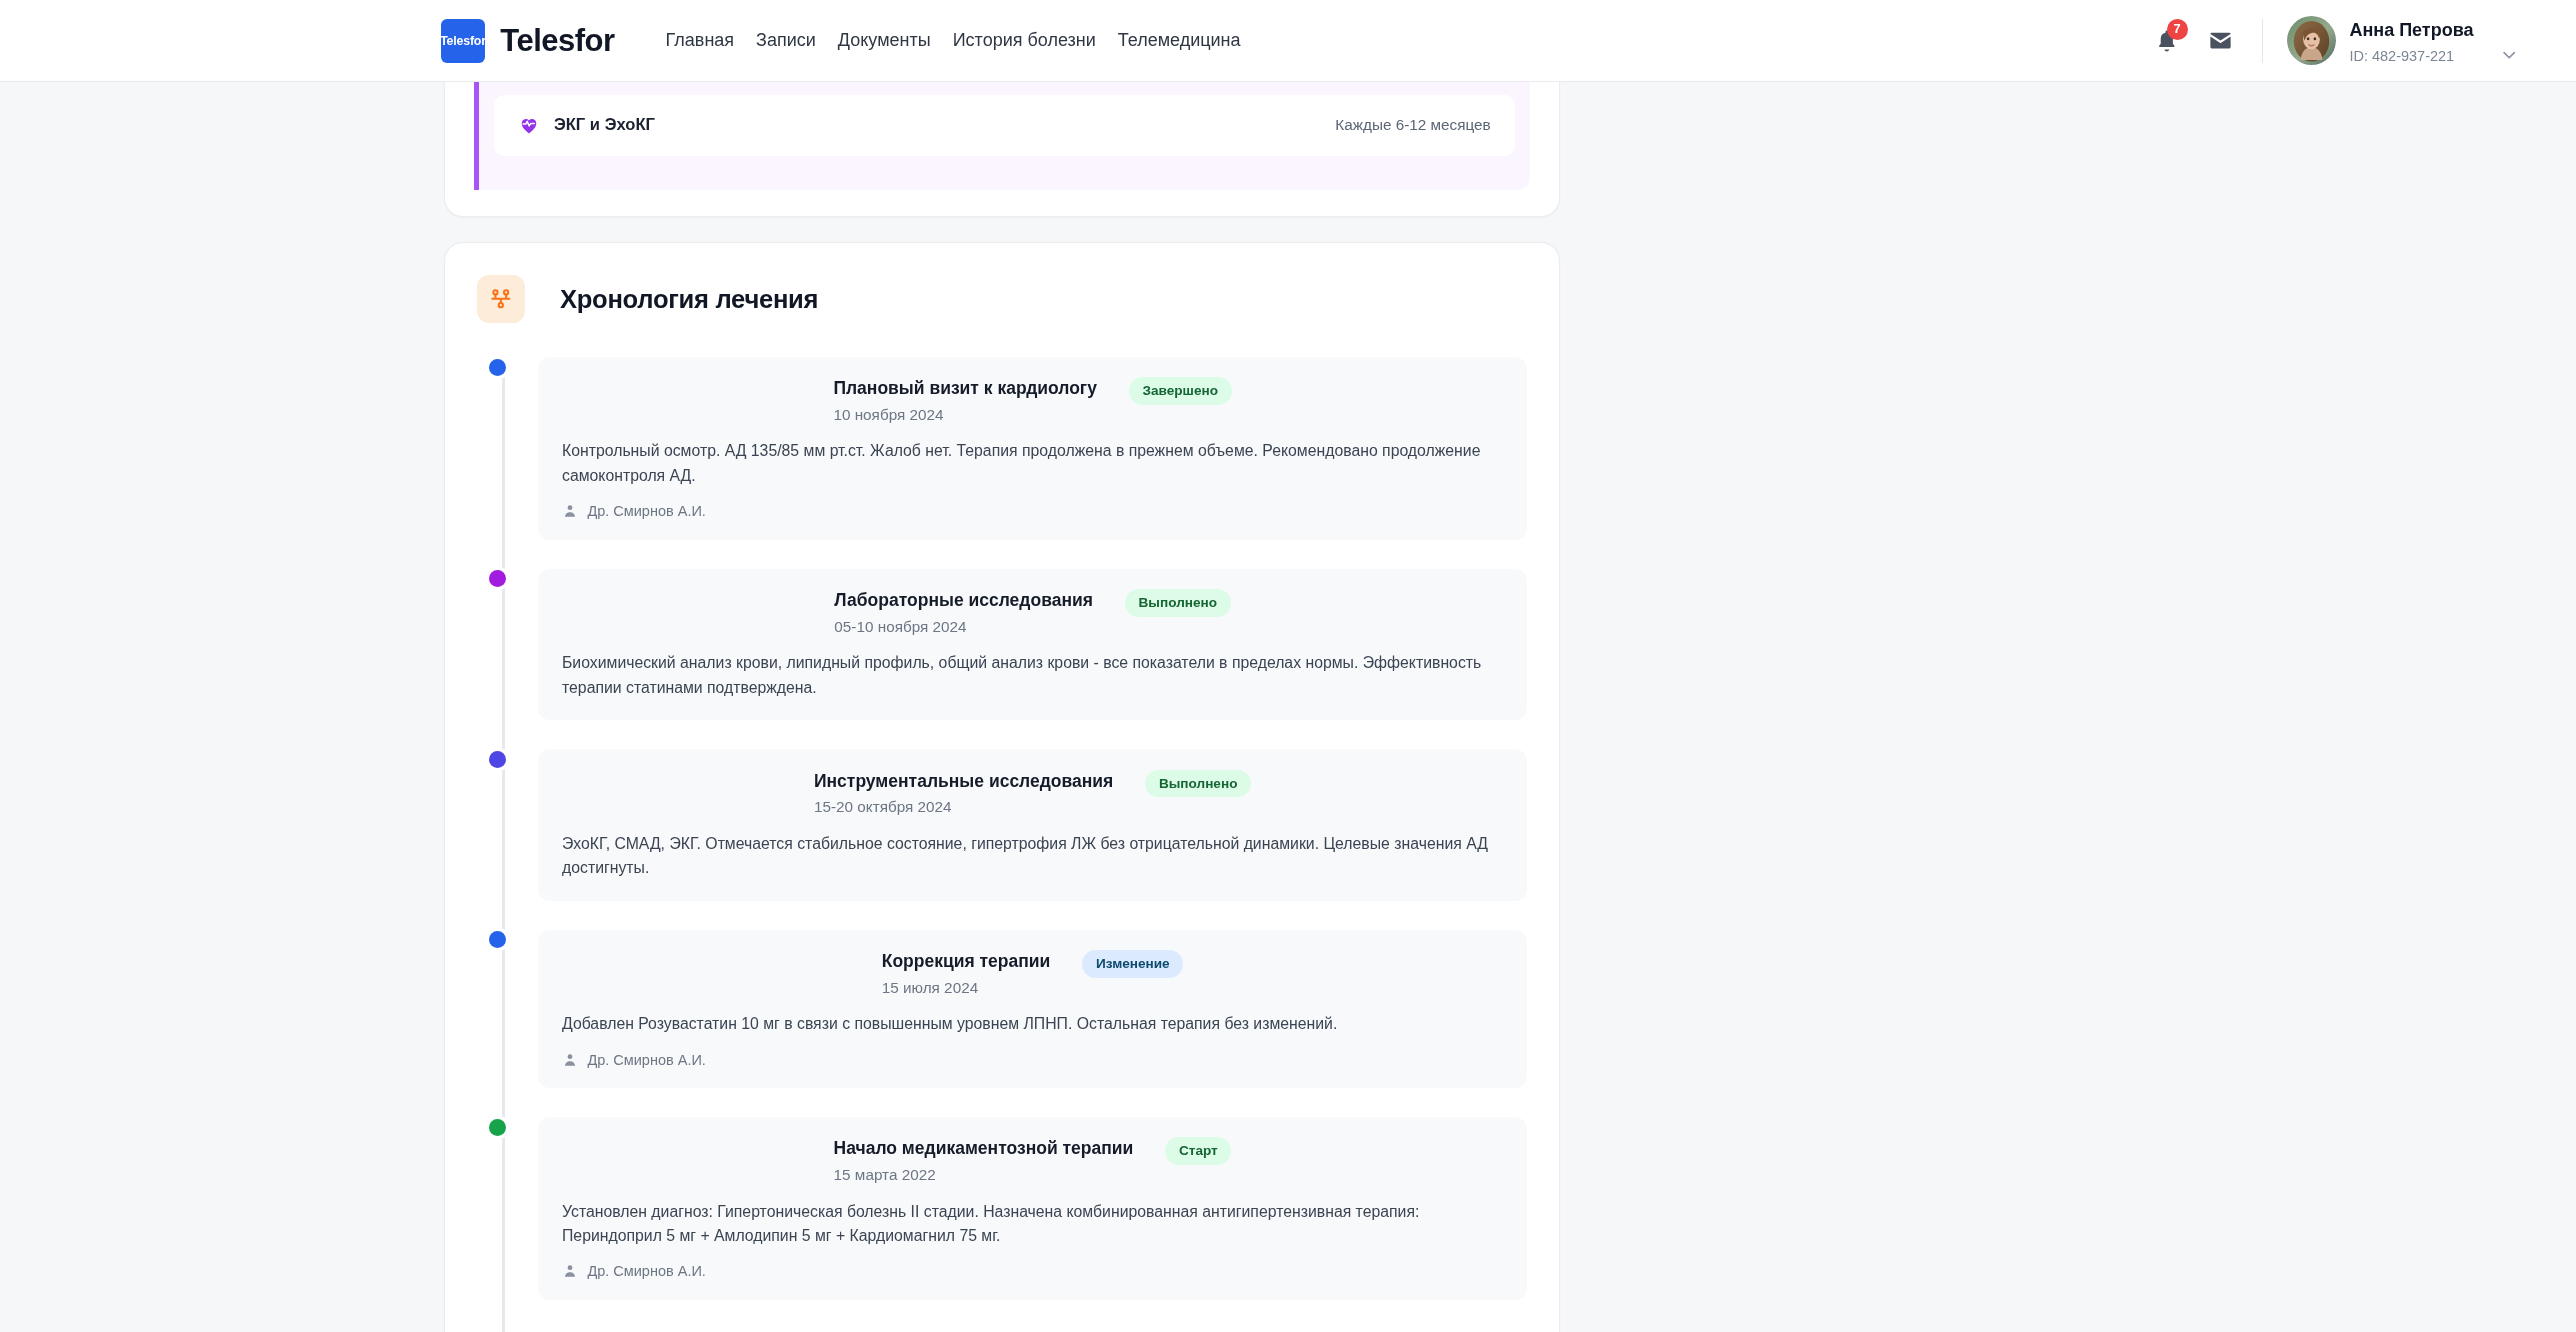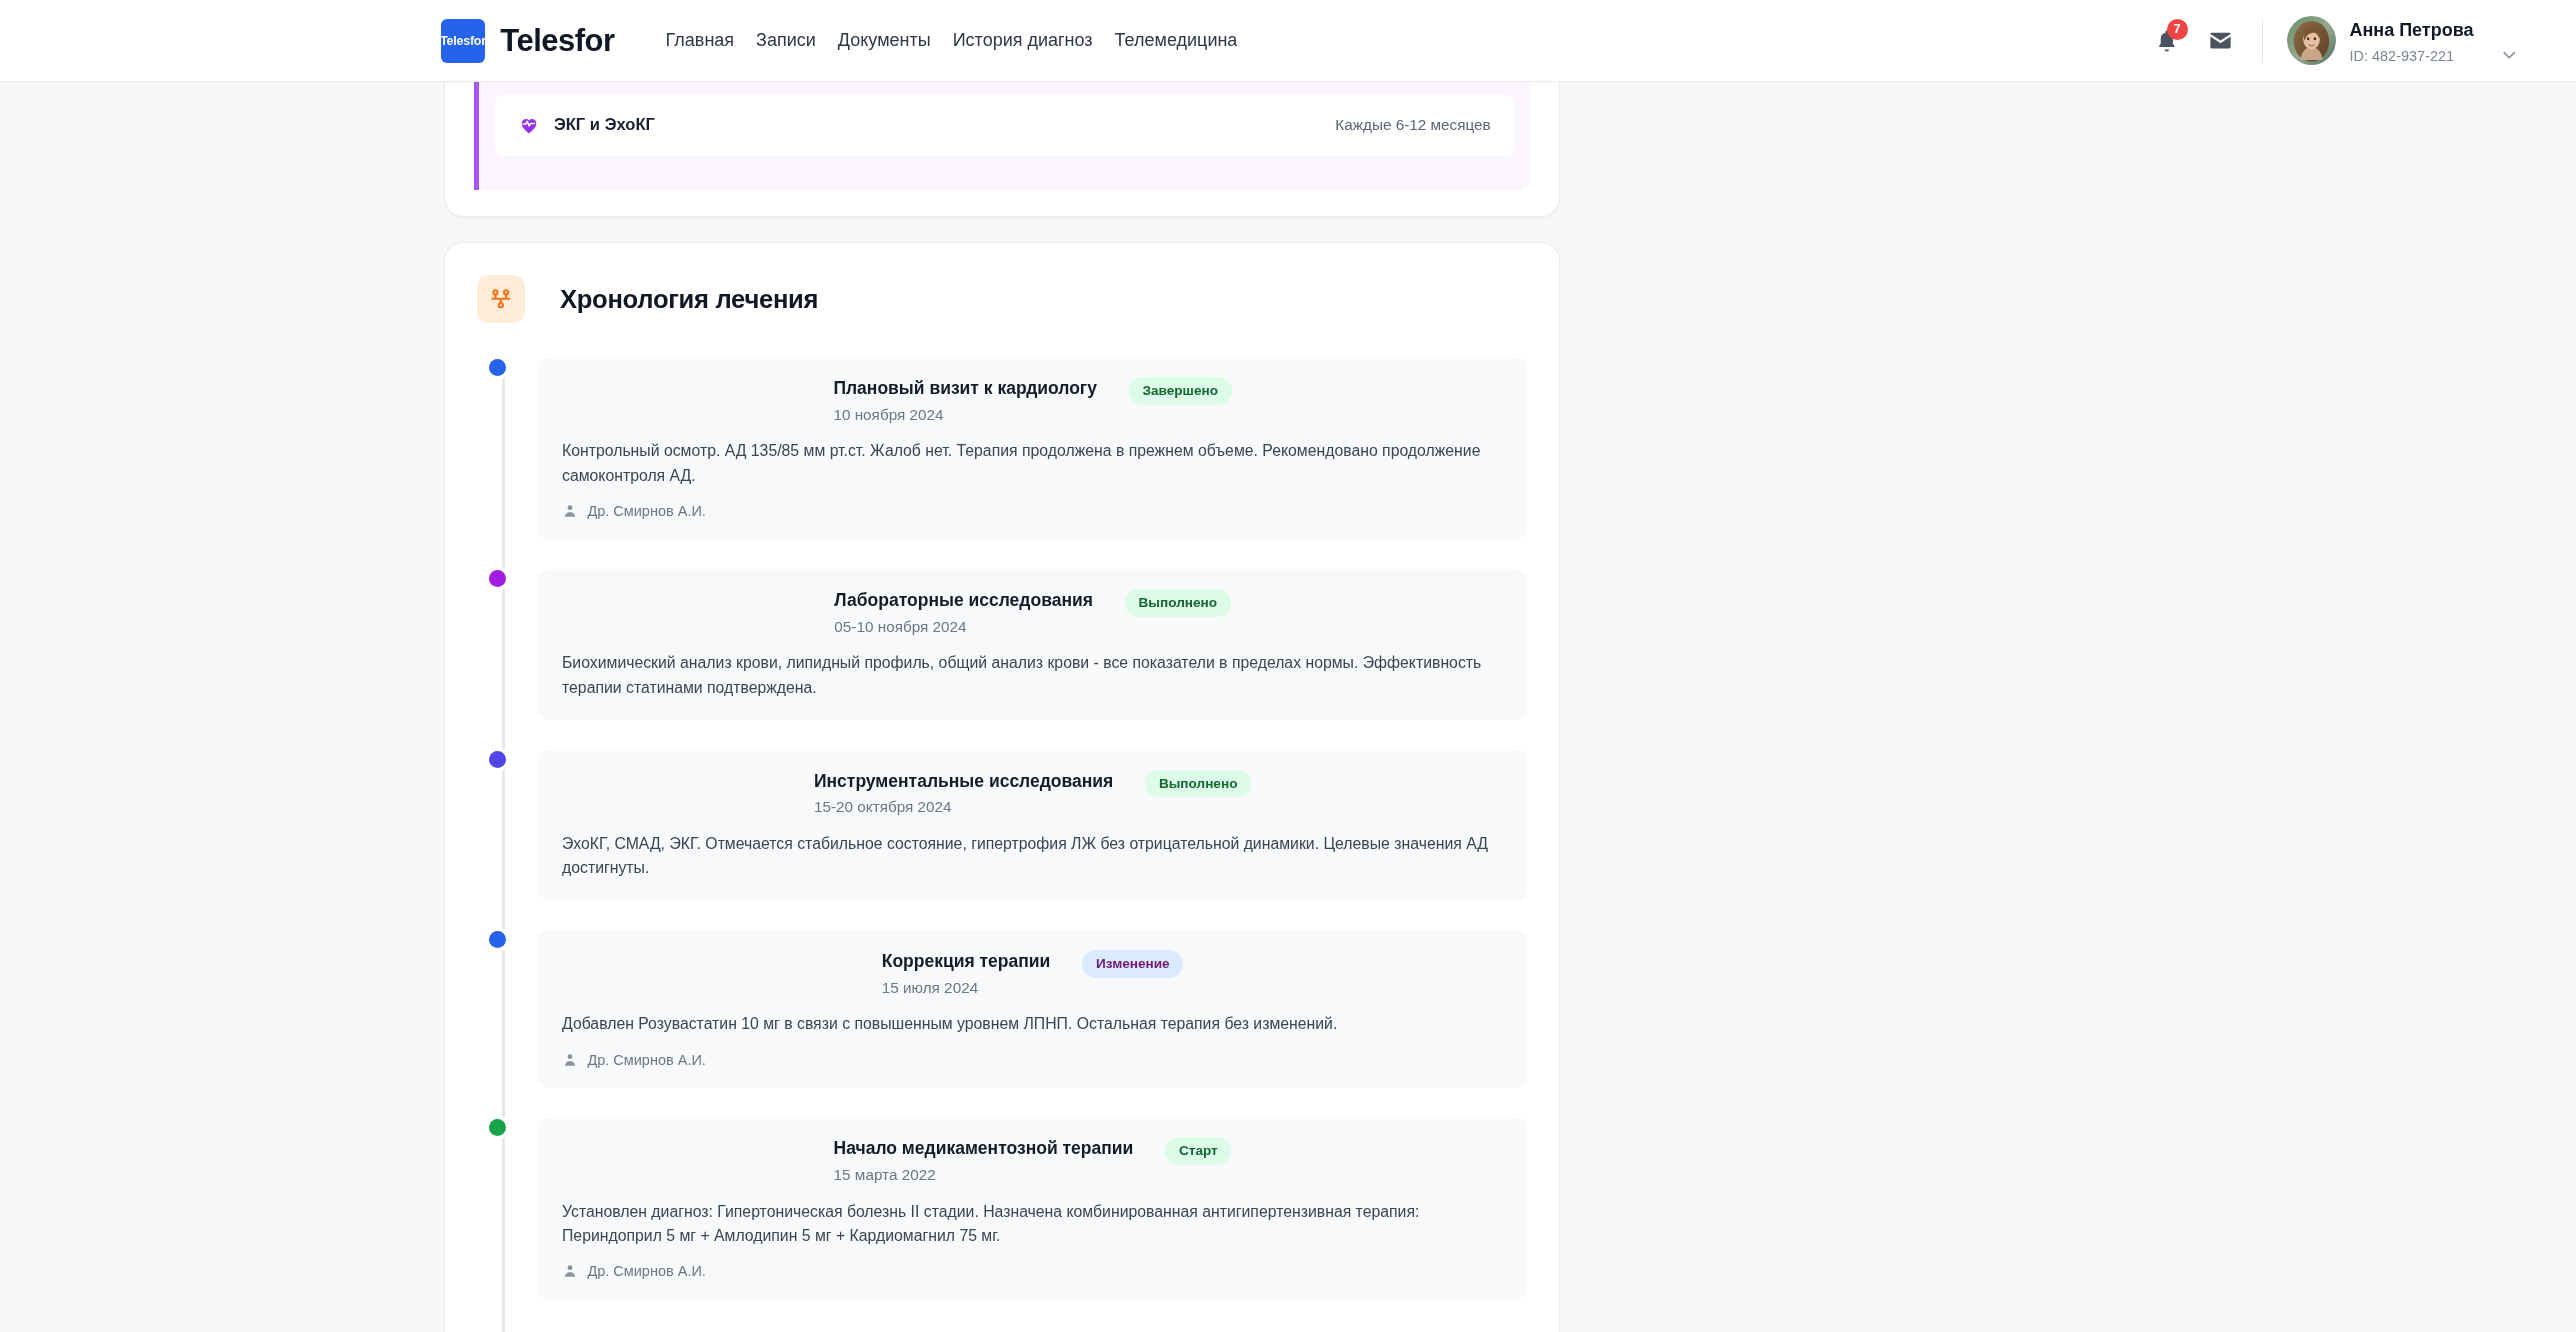--- a/index.html
+++ b/index.html
@@ -292,21 +292,21 @@
   .status-badge {
     flex: 0 0 auto;
     font-size: 13.6px;
     font-weight: 700;
     padding: 6px 13.6px;
     border-radius: 851px;
     white-space: nowrap;
     line-height: 1.15;
   }
   .st-green { background: #dcfce7; color: #166534; }
-  .st-blue  { background: #dbeafe; color: #701a75; }
+  .st-blue  { background: #dbeafe; color: #0c4a6e; }
 
   .tl-desc {
     font-size: 15.8px;
     line-height: 1.54;
     color: #3b4452;
     margin-top: 15.3px;
     max-width: 954px;
   }
 
   .tl-doc {
@@ -326,21 +326,21 @@
 
   <div class="brand">
     <div class="brand-logo">Telesfor</div>
     <div class="brand-name">Telesfor</div>
   </div>
 
   <nav class="mainnav">
     <a href="#">Главная</a>
     <a href="#">Записи</a>
     <a href="#">Документы</a>
-    <a href="#">История диагноз</a>
+    <a href="#">История болезни</a>
     <a href="#">Телемедицина</a>
   </nav>
 
   <div class="topbar-right">
 
     <div class="icon-btn">
       <svg width="25.6" height="25.6" viewBox="0 0 24 24" fill="#4a5260">
         <path d="M12 22a2.4 2.4 0 0 0 2.3-1.8H9.7A2.4 2.4 0 0 0 12 22z"></path>
         <path d="M19 16.4l-1.3-1.6V10a5.7 5.7 0 0 0-4.5-5.6V3.6a1.2 1.2 0 0 0-2.4 0v.8A5.7 5.7 0 0 0 6.3 10v4.8L5 16.4a.9.9 0 0 0 .7 1.5h12.6a.9.9 0 0 0 .7-1.5z"></path>
       </svg>

